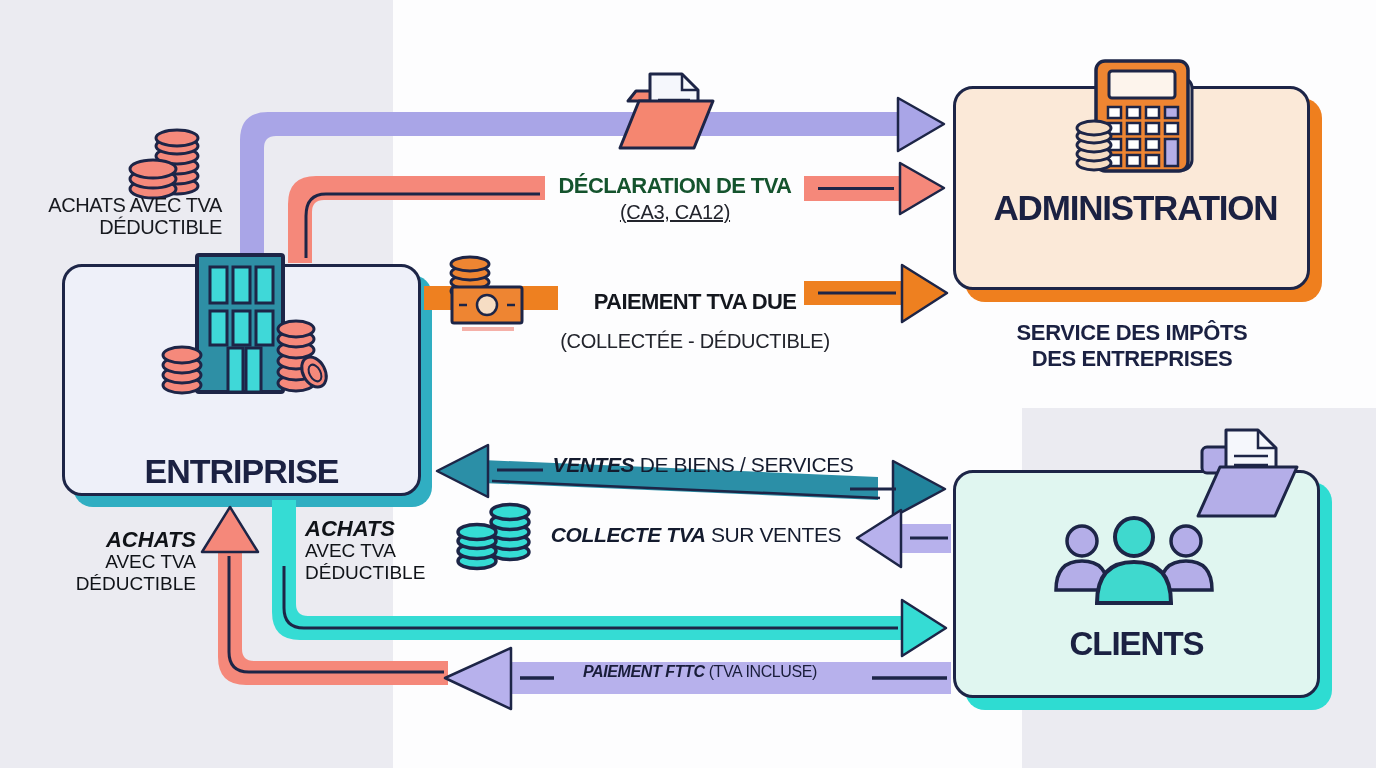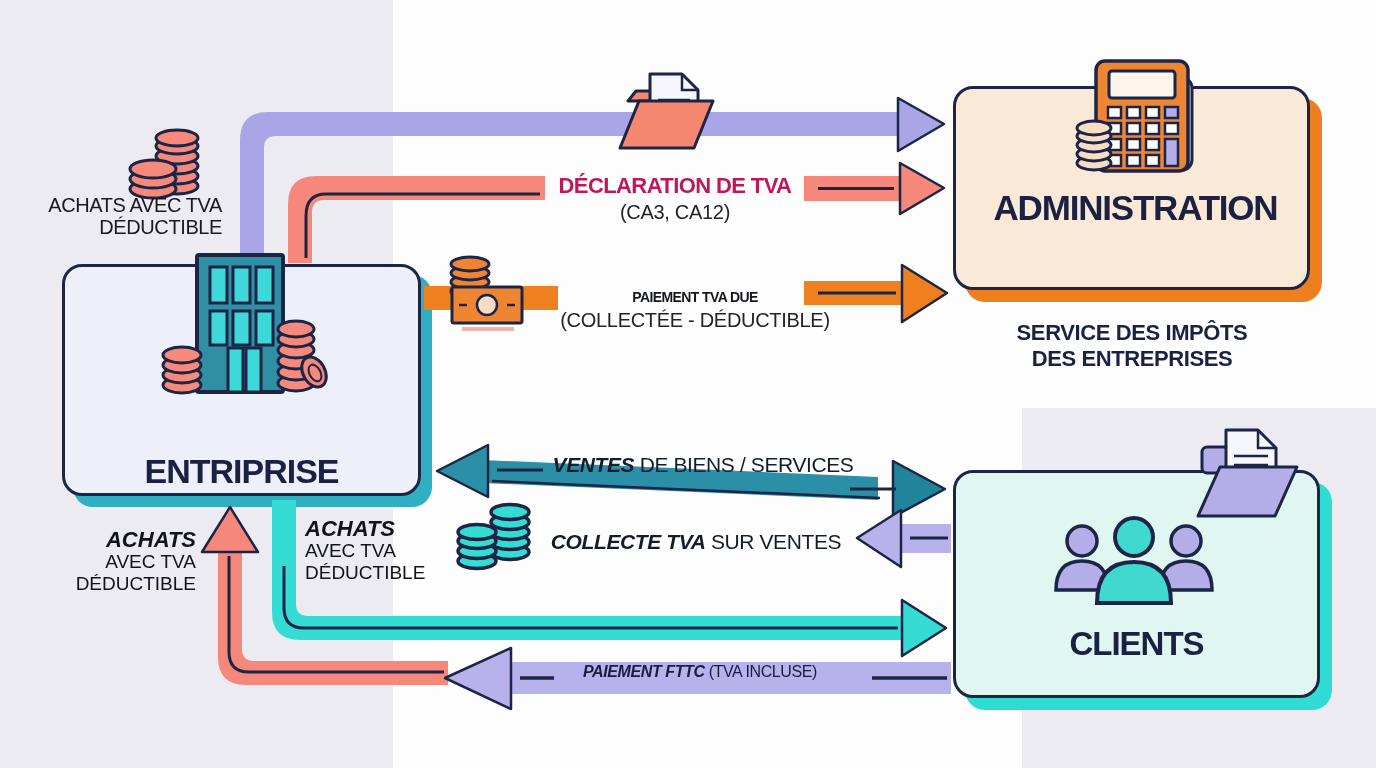--- a/index.html
+++ b/index.html
@@ -34,29 +34,29 @@
   #title-admin{top:99px;font-size:35px;line-height:40px;letter-spacing:-1.2px;margin-left:8px;}
   #title-clients{top:152px;font-size:33px;}
 
   svg#diagram{position:absolute;left:0;top:0;z-index:2;}
 
   .lbl{position:absolute;z-index:3;color:#15181f;}
   .lbl .b{font-weight:bold;font-style:italic;}
   #lbl-achats-top{left:40px;top:194px;width:182px;text-align:right;
     font-size:20px;line-height:22px;letter-spacing:-0.4px;color:#17191f;}
   #lbl-declaration{left:545px;top:173px;width:260px;text-align:center;}
-  #lbl-declaration .l1{font-size:22px;font-weight:bold;letter-spacing:-0.6px;color:#be185d;}
-  #lbl-declaration .l2{font-size:20px;margin-top:2px;color:#22242c;letter-spacing:-0.3px;}
+  #lbl-declaration .l1{font-size:22px;font-weight:bold;letter-spacing:-0.6px;color:#14532d;}
+  #lbl-declaration .l2{font-size:20px;margin-top:2px;color:#22242c;letter-spacing:-0.3px;text-decoration:underline;}
   #lbl-paiement-tva{left:545px;top:289px;width:300px;text-align:center;}
-  #lbl-paiement-tva .l1{font-size:14px;font-weight:bold;letter-spacing:-0.6px;color:#14171e;}
-  #lbl-paiement-tva .l2{font-size:20px;margin-top:4px;color:#22242c;letter-spacing:-0.3px;}
+  #lbl-paiement-tva .l1{font-size:22px;font-weight:bold;letter-spacing:-0.6px;color:#14171e;}
+  #lbl-paiement-tva .l2{font-size:20px;margin-top:15px;color:#22242c;letter-spacing:-0.3px;}
   #lbl-ventes{left:542px;top:453px;width:322px;text-align:center;font-size:21px;
     white-space:nowrap;letter-spacing:-0.4px;color:#141b2e;}
   #lbl-collecte{left:540px;top:523px;width:312px;text-align:center;font-size:21px;
-    white-space:nowrap;letter-spacing:-0.4px;color:#141b2e;margin-top:7px;}
+    white-space:nowrap;letter-spacing:-0.4px;color:#141b2e;}
   #lbl-achats-left{left:56px;top:529px;width:140px;text-align:right;line-height:22px;color:#101318;}
   #lbl-achats-left .b,#lbl-achats-mid .b{font-size:22px;}
   #lbl-achats-left .s,#lbl-achats-mid .s{font-size:19px;}
   #lbl-achats-mid{left:305px;top:518px;width:140px;text-align:left;line-height:22px;color:#101318;}
   #lbl-paiement-ttc{left:535px;top:663px;width:330px;text-align:center;font-size:16px;
     white-space:nowrap;letter-spacing:-0.4px;color:#191d3a;}
   #subtitle-admin{left:953px;top:320px;width:358px;text-align:center;
     font-size:22px;font-weight:bold;line-height:26px;color:#1b2142;letter-spacing:-0.4px;}
 </style>
 </head>

